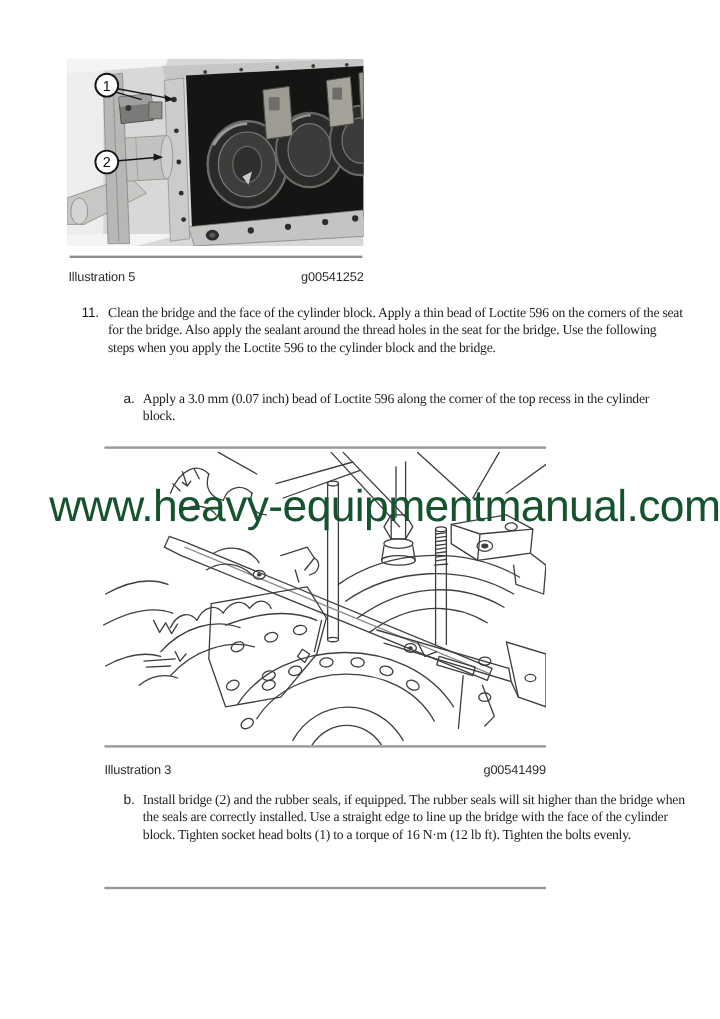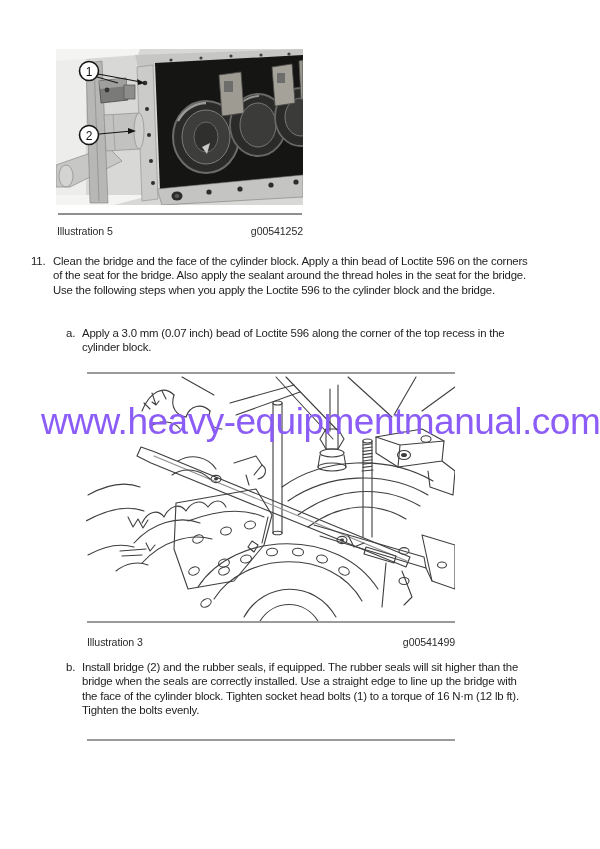--- a/index.html
+++ b/index.html
@@ -5,24 +5,24 @@
   html,body{margin:0;padding:0;}
   body{
     width:600px;height:849px;background:#ffffff;position:relative;overflow:hidden;
     font-family:"Liberation Sans","DejaVu Sans",sans-serif;
     -webkit-font-smoothing:antialiased;
   }
   .abs{position:absolute;}
   
   .step{
     display:flex;align-items:flex-start;
-    font-size:11.4px;line-height:14.4px;letter-spacing:-0.2px;color:#1d1d1d;
+    font-size:11.4px;line-height:14.4px;letter-spacing:-0.2px;color:#1d1d1d;margin-left:37px;
   }
   .step .marker{flex:0 0 auto;}
-  .step .txt{flex:1 1 auto;}
+  .step .txt{flex:1 1 auto;font-family:Liberation Serif, serif;}
   #step-11{left:31px;top:254px;width:502px;}
   #step-11 .marker{width:22px;}
   #substep-a{left:66px;top:326px;width:466px;}
   #substep-b{left:66px;top:660px;width:468px;}
   .sub .marker{width:16px;}
   
   .caption-row{
     display:flex;justify-content:space-between;
     font-size:10.6px;letter-spacing:-0.1px;color:#2b2b2b;
   }
@@ -253,21 +253,21 @@
       <path d="M2,180 C20,170 34,168 48,172"></path>
       <path d="M30,196 C40,188 52,186 62,190"></path>
 
       <path d="M42,142 L47,152 L52,144 L57,153 L62,145"></path>
       <path d="M60,168 L64,176 L69,170"></path>
       <path d="M34,176 L60,174 M36,181 L56,180"></path>
     </g>
   </svg>
 </div>
 
-<div class="abs" id="watermark" style="color:#8b5cf6">www.heavy-equipmentmanual.com</div>
+<div class="abs" id="watermark" style="color:#14532d">www.heavy-equipmentmanual.com</div>
 
 <div class="abs rule" id="rule-fig6-bottom"></div>
 
 <div class="abs caption-row" id="caption-6">
   <span>Illustration 3</span>
   <span>g00541499</span>
 </div>
 
 <div class="abs step sub" id="substep-b">
   <span class="marker">b.</span>

